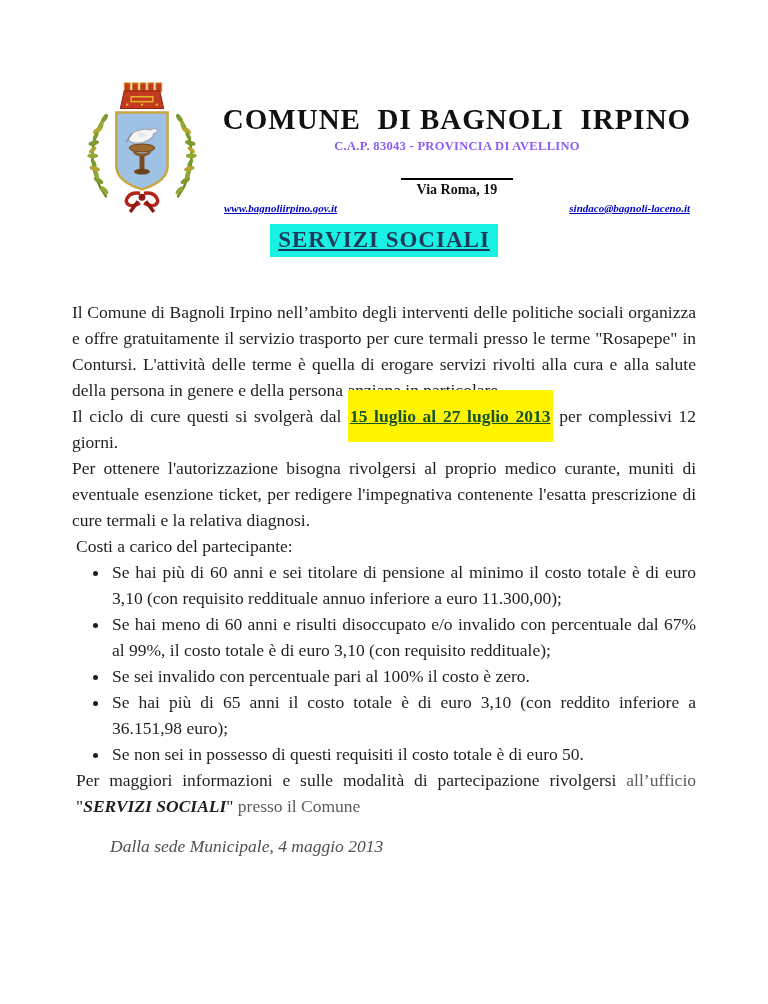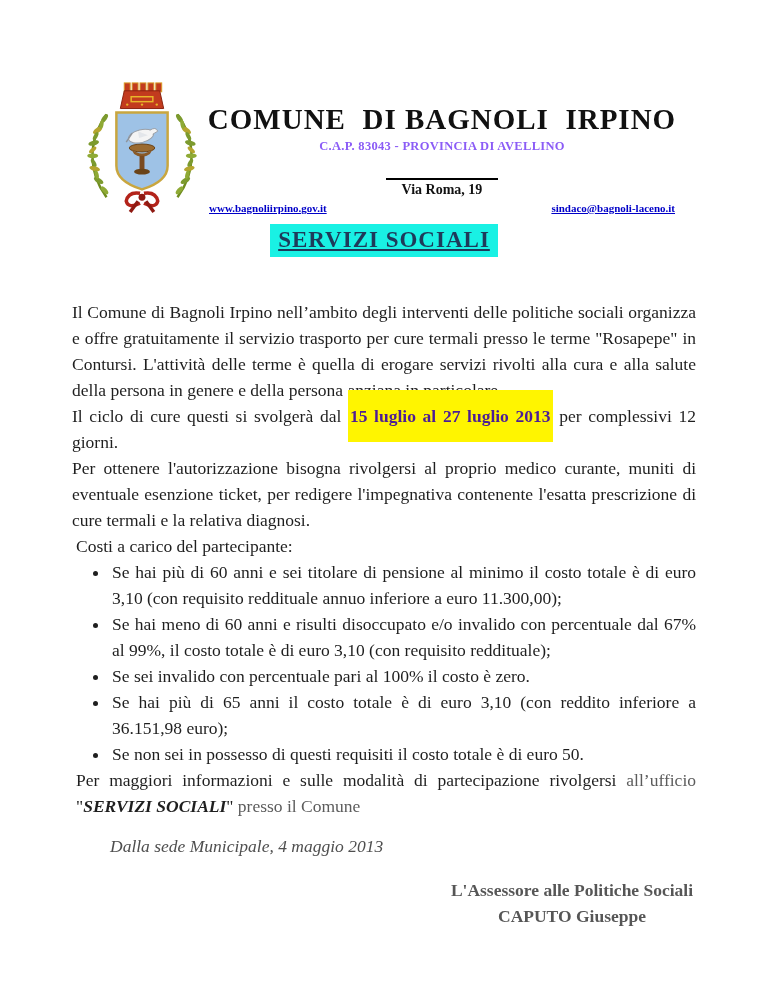--- a/index.html
+++ b/index.html
@@ -11,21 +11,21 @@
     background: #ffffff;
     overflow: hidden;
     font-family: "Liberation Serif", "DejaVu Serif", serif;
     color: #232323;
   }
 
   
   .letterhead { position: absolute; top: 75px; left: 0; width: 768px; height: 140px; }
   .crest { position: absolute; left: 82px; top: 2px; width: 120px; height: 138px; }
   .head-text {
-    position: absolute; left: 187px; top: 28px; width: 510px;
+    position: absolute; left: 202px; top: 28px; width: 510px;
     text-align: center;
   }
   .muni-title {
     font-size: 29px; font-weight: bold; letter-spacing: 1px;
     color: #111; white-space: pre;
   }
   .muni-sub {
     font-size: 12.5px; font-weight: bold; margin-top: 3px; color: #8b5cf6;
     letter-spacing: 0.3px;
   }
@@ -33,21 +33,21 @@
   .via {
     display: inline-block; border-top: 2px solid #000;
     padding: 2px 16px 0 16px; font-size: 14px; font-weight: bold; color: #111;
   }
   .links-row {
     display: flex; justify-content: space-between;
     margin-top: 4px; padding: 0 22px 0 22px;
   }
   .head-link {
     font-size: 11px; font-weight: bold; color: #0000c8;
-    text-decoration: underline; cursor: pointer;
+    text-decoration: underline; cursor: pointer; font-style: italic;
   }
 
   
   .doc-title-row { position: absolute; top: 224px; left: 0; width: 768px; text-align: center; }
   .doc-title {
     display: inline-block;
     background: #19f1e4;
     color: #1e3a5a;
     font-size: 23px; font-weight: bold;
     letter-spacing: 1px;
@@ -56,22 +56,23 @@
   }
 
   
   .doc-body {
     position: absolute; top: 272px; left: 72px; width: 624px;
     font-size: 17.5px; line-height: 26px; color: #1f1f1f; margin-top: 27px;
   }
   .just { text-align: justify; }
   .hl-date {
     background: #fff500;
-    color: #4c1d95;
+    color: #14532d;
     font-weight: bold;
+    text-decoration: underline;
     padding: 16px 2px;
   }
   .costs-label { padding-left: 4px; }
   .costs-list { list-style: disc; padding-left: 24px; margin-left: 14px; }
   .costs-list li { text-align: justify; padding-left: 2px; }
   .gray-run { color: #5c5c5c; }
   .office-run { font-weight: bold; font-style: italic; }
   .info-para { padding-left: 4px; }
   .dateline { margin-top: 14px; padding-left: 38px; color: #4f4f4f; font-style: italic; }
   .signature {
@@ -195,19 +196,15 @@
       <li>Se hai meno di 60 anni e risulti disoccupato e/o invalido con percentuale dal 67% al 99%, il costo totale è di euro 3,10 (con requisito reddituale);</li>
       <li>Se sei invalido con percentuale pari al 100% il costo è zero.</li>
       <li>Se hai più di 65 anni il costo totale è di euro 3,10 (con reddito inferiore a 36.151,98 euro);</li>
       <li>Se non sei in possesso di  questi requisiti il costo totale è di euro 50.</li>
     </ul>
 
     <p class="just info-para"><span>Per maggiori informazioni e sulle modalità di partecipazione rivolgersi </span><span class="gray-run">all’ufficio</span><span> "</span><span class="office-run">SERVIZI SOCIALI</span><span>" </span><span class="gray-run">presso il Comune</span></p>
 
     <p class="dateline">Dalla sede Municipale, 4 maggio 2013</p>
 
-    <div class="signature">
-      <div class="sig-role">L'Assessore alle Politiche Sociali</div>
-      <div class="sig-name">CAPUTO Giuseppe</div>
-    </div>
 
   </main>
 </div>
 
 </body></html>

